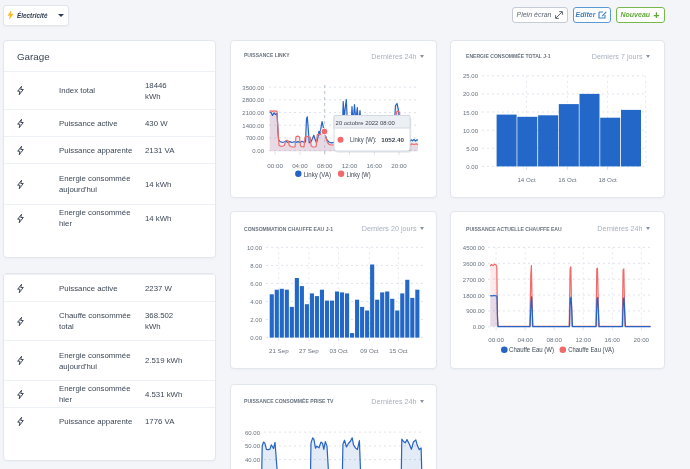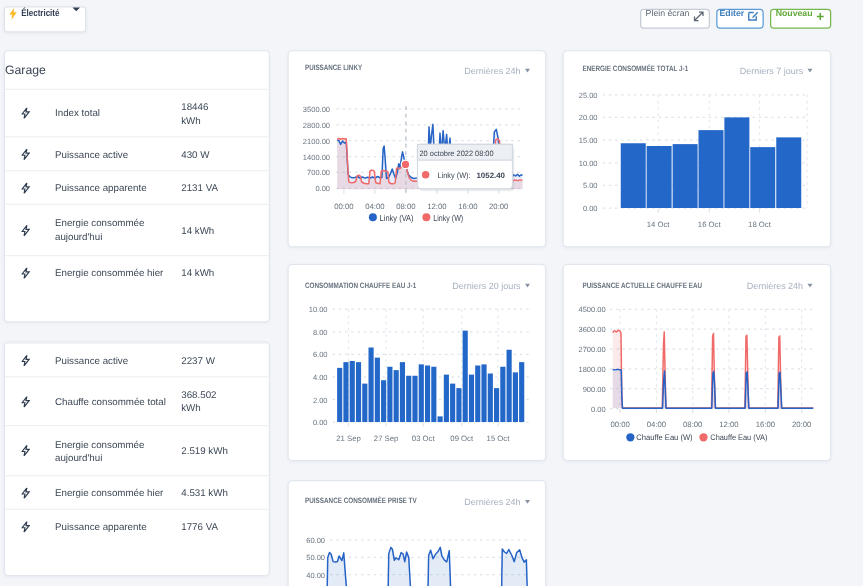--- a/index.html
+++ b/index.html
@@ -1,26 +1,26 @@
 <!DOCTYPE html>
 <html><head>
 <meta charset="utf-8">
 <style>
 * { margin:0; padding:0; box-sizing:border-box; }
 html,body { width:690px; height:469px; overflow:hidden; background:#f3f5f9;
   font-family:"Liberation Sans", sans-serif; }
 .abs { position:absolute; }
 .card { position:absolute; background:#fff; border:1px solid #e2e7ee; border-radius:4px; box-shadow:0 1px 2px rgba(50,65,90,.04); }
-.btn { position:absolute; display:flex; align-items:flex-start; justify-content:center;
-  background:#fff; border-radius:3px; font-size:7px; white-space:nowrap; }
+.btn { position:absolute; display:flex; align-items:center; justify-content:center;
+  background:#fff; border-radius:3px; font-size:7px; white-space:nowrap;font-style:italic; }
 .row { display:flex; align-items:center; border-top:1px solid #edf0f4; padding:0 12px 0 0; }
 .row .ic { width:33px; flex:0 0 33px; display:flex; justify-content:center; }
-.row .lb { flex:1; font-size:7.8px; color:#3d4856; line-height:11px; margin-left:7px; }
+.row .lb { flex:1; font-size:7.8px; color:#3d4856; line-height:11px; margin-left:22px; }
 .row .vl { width:58px; flex:0 0 58px; text-align:left; font-size:7.8px; color:#3d4856; line-height:11px; }
-.hdr { font-size:9.8px; color:#3a4554; display:flex; align-items:center; }
+.hdr { font-size:9.8px; color:#3a4554; display:flex; align-items:center; padding-left:13px; }
 .ttl { position:absolute; font-size:6.2px; font-weight:bold; color:#68737f; transform-origin:left center; white-space:nowrap; }
 .drop { position:absolute; font-size:7.2px; color:#a7b1c0; text-align:right; white-space:nowrap; }
 .drop:after { content:""; display:inline-block; margin-left:3.5px; margin-bottom:1px;
   border-left:2.8px solid transparent; border-right:2.8px solid transparent; border-top:3.2px solid #8793a3; }
 svg text { font-family:"Liberation Sans", sans-serif; }
 </style>
 </head>
 <body>
 
 <div class="btn" style="left:2.5px; top:4.5px; width:66px; height:21px; border:1px solid #e0e4eb; box-shadow:0 1px 2px rgba(0,0,0,.04);">

